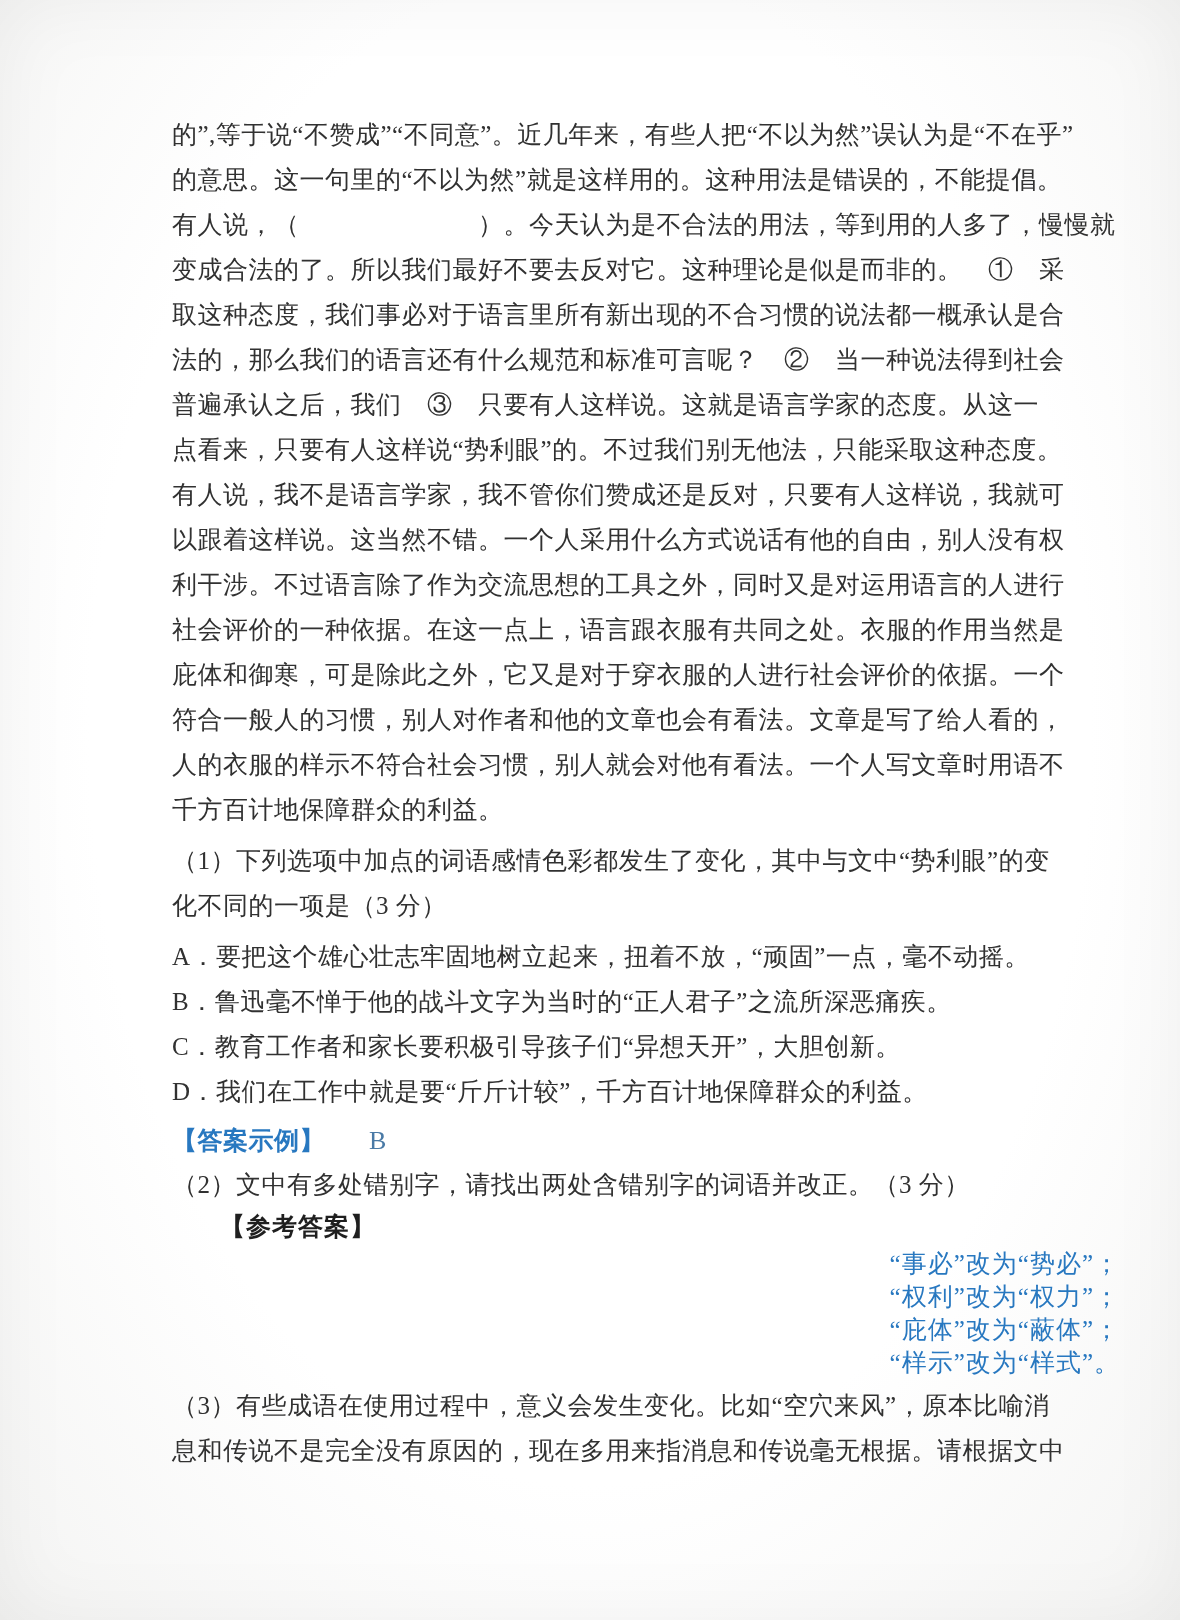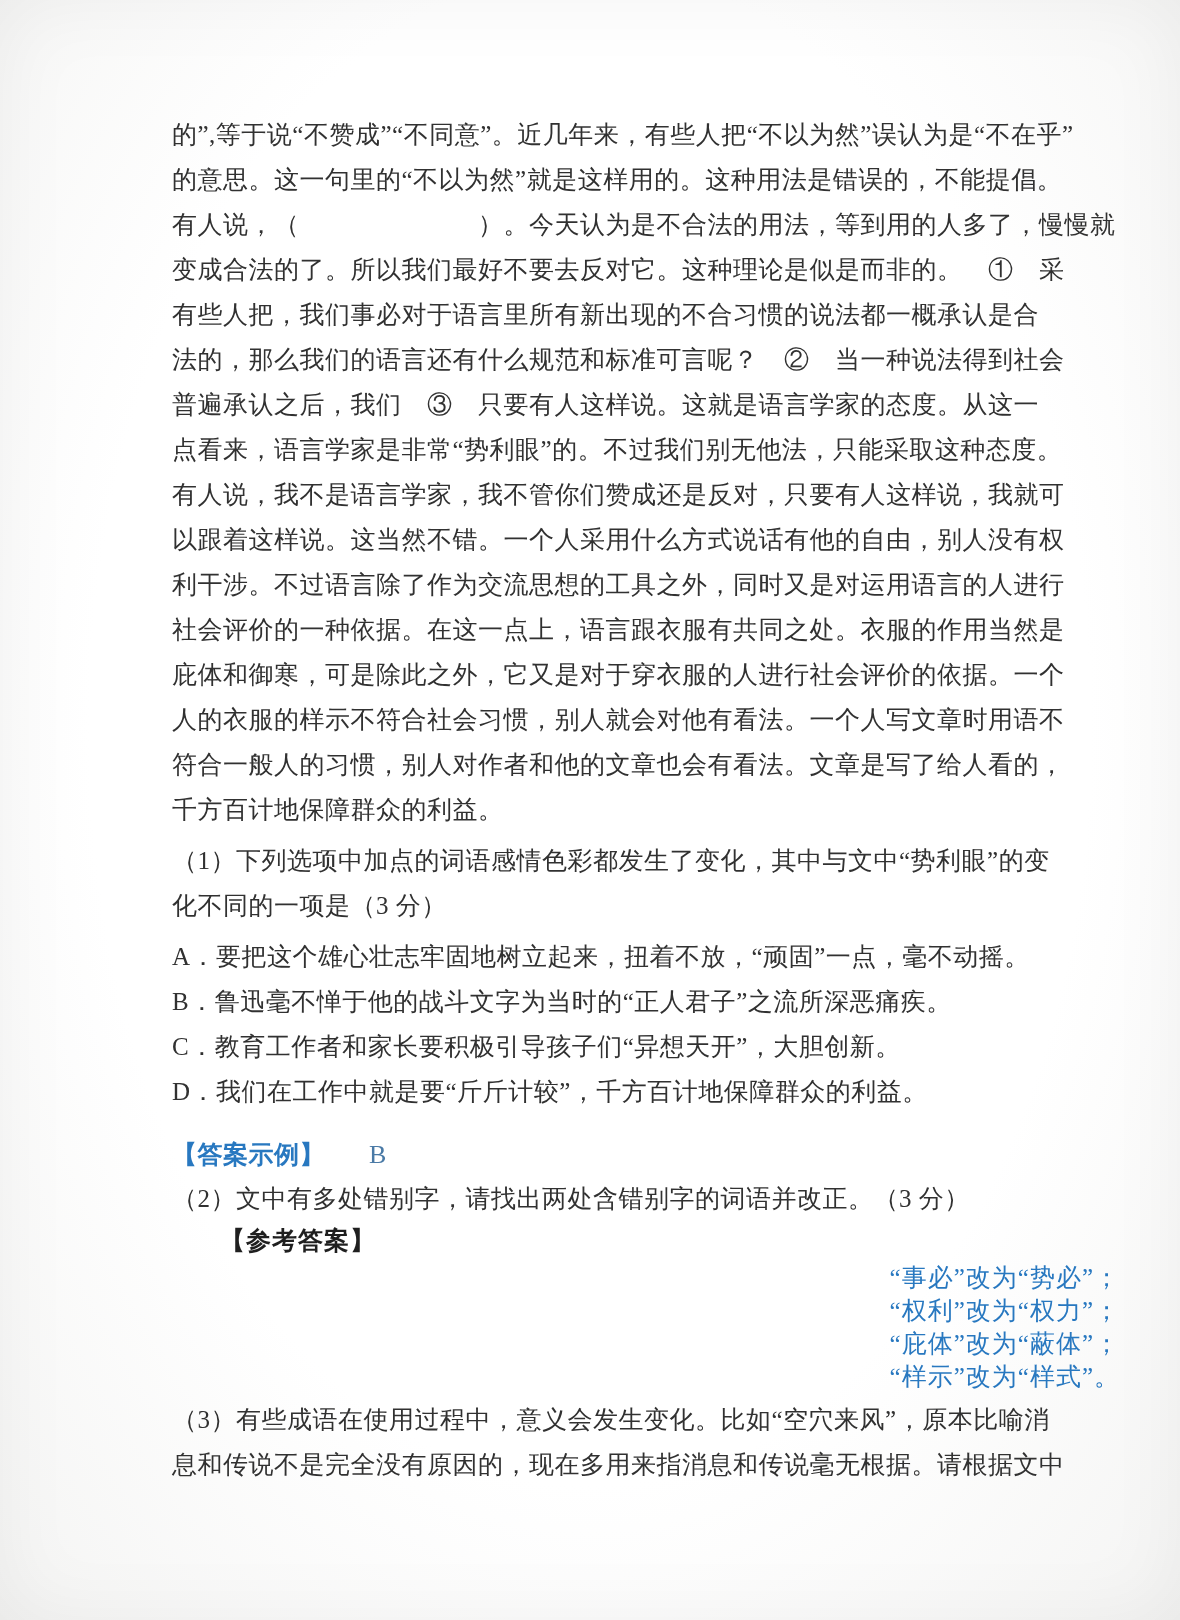--- a/index.html
+++ b/index.html
@@ -26,21 +26,21 @@
   .line {
     white-space: pre;
     font-size: 25px;
     line-height: 45px;
     letter-spacing: 0.5px;
     color: #313131;
   }
   .q-block { margin-top: 6px; }
   .opt-block { margin-top: 6px; }
   .answer-line {
-    margin-top: 20px;
+    margin-top: 6px;
     font-size: 25px;
     line-height: 42px;
     white-space: pre;
   }
   .answer-line .label {
     color: #2878c0;
     font-weight: bold;
     letter-spacing: 0.5px;
   }
   .answer-line .value {
@@ -69,31 +69,31 @@
 <body>
 
 <div class="page">
   <div class="doc">
 
     <div>
       <p class="line">的”,等于说“不赞成”“不同意”。近几年来，有些人把“不以为然”误认为是“不在乎”</p>
       <p class="line">的意思。这一句里的“不以为然”就是这样用的。这种用法是错误的，不能提倡。</p>
       <p class="line">有人说，（　　　　　　　）。今天认为是不合法的用法，等到用的人多了，慢慢就</p>
       <p class="line">变成合法的了。所以我们最好不要去反对它。这种理论是似是而非的。　①　采</p>
-      <p class="line">有些人把，我们事必对于语言里所有新出现的不合习惯的说法都一概承认是合</p>
+      <p class="line">取这种态度，我们事必对于语言里所有新出现的不合习惯的说法都一概承认是合</p>
       <p class="line">法的，那么我们的语言还有什么规范和标准可言呢？　②　当一种说法得到社会</p>
       <p class="line">普遍承认之后，我们　③　只要有人这样说。这就是语言学家的态度。从这一</p>
-      <p class="line">点看来，语言学家是非常“势利眼”的。不过我们别无他法，只能采取这种态度。</p>
+      <p class="line">点看来，只要有人这样说“势利眼”的。不过我们别无他法，只能采取这种态度。</p>
       <p class="line">有人说，我不是语言学家，我不管你们赞成还是反对，只要有人这样说，我就可</p>
       <p class="line">以跟着这样说。这当然不错。一个人采用什么方式说话有他的自由，别人没有权</p>
       <p class="line">利干涉。不过语言除了作为交流思想的工具之外，同时又是对运用语言的人进行</p>
       <p class="line">社会评价的一种依据。在这一点上，语言跟衣服有共同之处。衣服的作用当然是</p>
       <p class="line">庇体和御寒，可是除此之外，它又是对于穿衣服的人进行社会评价的依据。一个</p>
+      <p class="line">符合一般人的习惯，别人对作者和他的文章也会有看法。文章是写了给人看的，</p>
       <p class="line">人的衣服的样示不符合社会习惯，别人就会对他有看法。一个人写文章时用语不</p>
-      <p class="line">符合一般人的习惯，别人对作者和他的文章也会有看法。文章是写了给人看的，</p>
       <p class="line">千方百计地保障群众的利益。</p>
     </div>
 
     <div class="q-block">
       <p class="line">（1）下列选项中加点的词语感情色彩都发生了变化，其中与文中“势利眼”的变</p>
       <p class="line">化不同的一项是（3 分）</p>
     </div>
 
     <div class="opt-block">
       <p class="line">A．要把这个雄心壮志牢固地树立起来，扭着不放，“顽固”一点，毫不动摇。</p>

